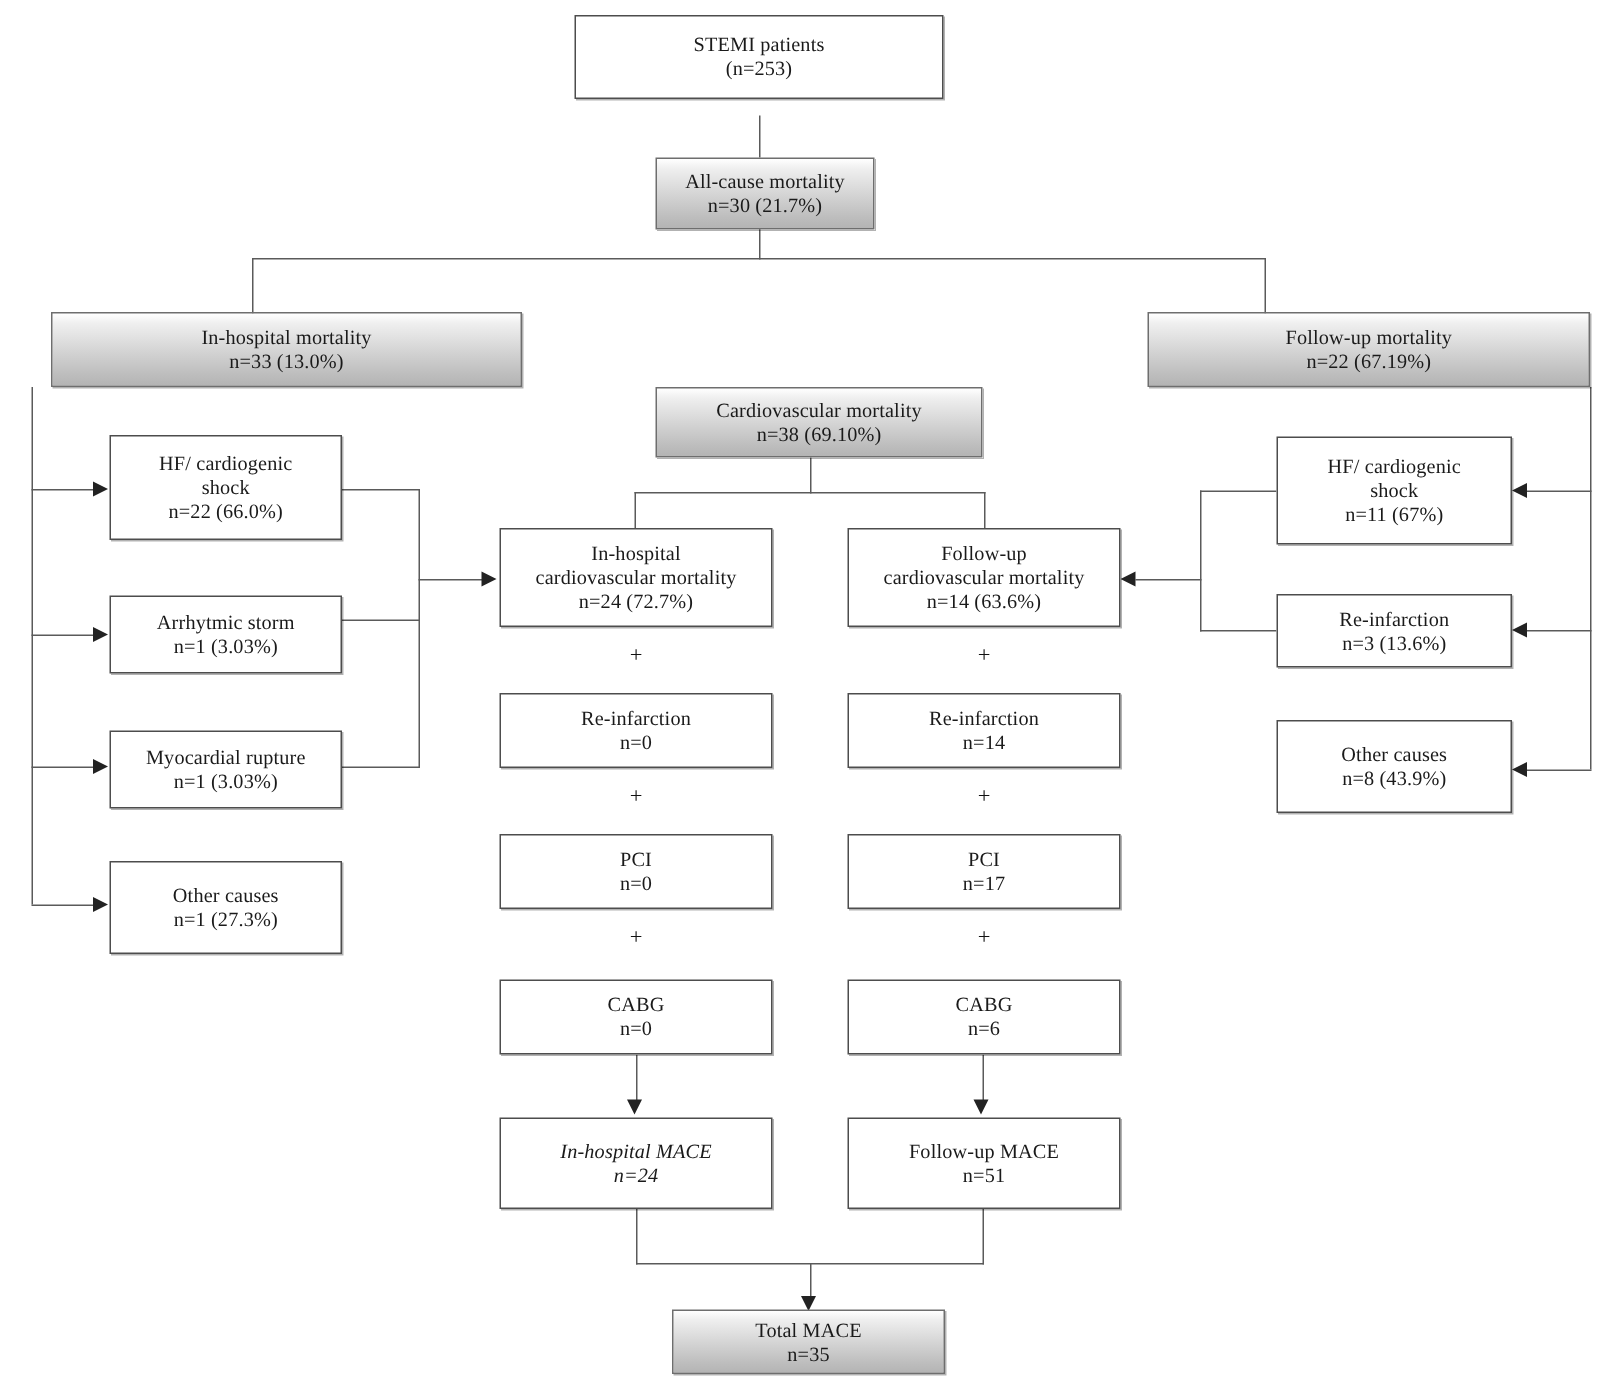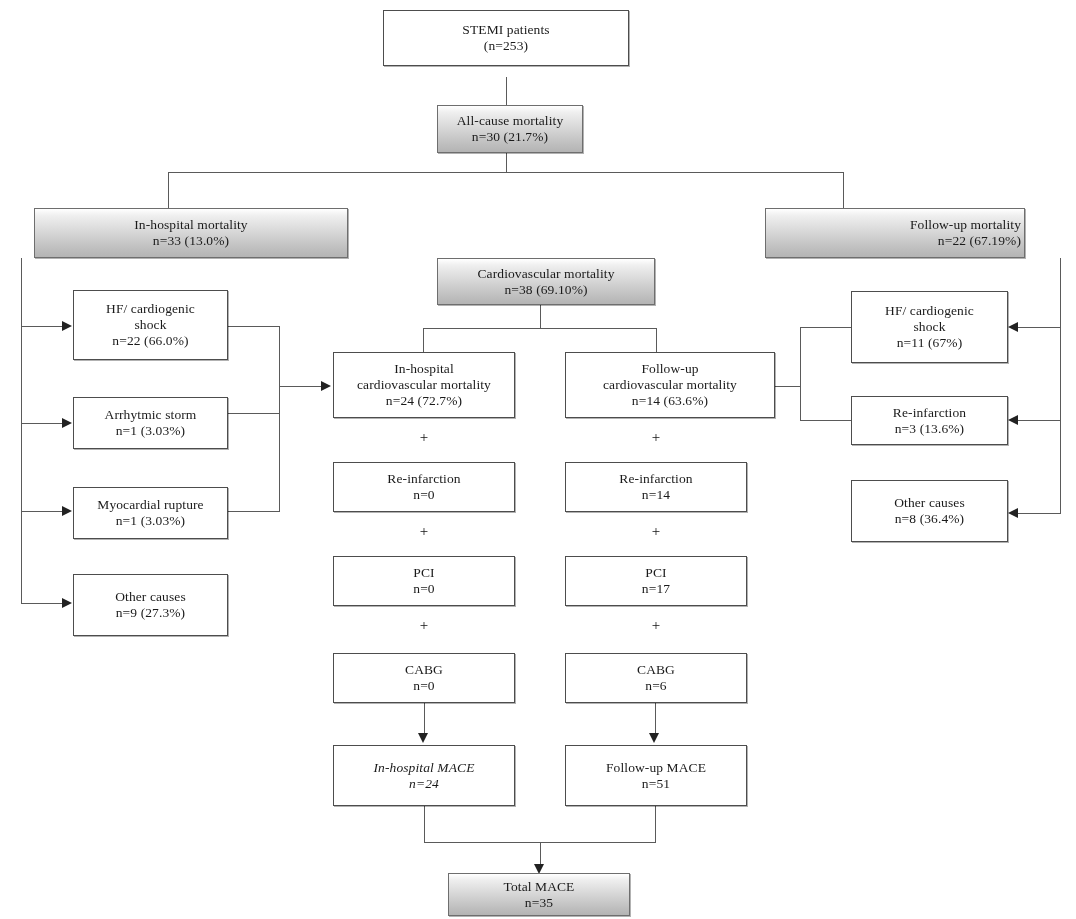--- a/index.html
+++ b/index.html
@@ -144,21 +144,21 @@
   <div class="node shaded" style="left:437px; top:105px; width:146px; height:48px;">
     <span class="ln">All-cause mortality</span>
     <span class="ln">n=30 (21.7%)</span>
   </div>
 
   <div class="node shaded" style="left:21px; top:208px; width:314px; height:50px;margin-left:13px;">
     <span class="ln">In-hospital mortality</span>
     <span class="ln">n=33 (13.0%)</span>
   </div>
 
-  <div class="node shaded" style="left:765px; top:208px; width:260px; height:50px;align-items:flex-end;">
+  <div class="node shaded" style="left:765px; top:208px; width:295px; height:50px;">
     <span class="ln">Follow-up mortality</span>
     <span class="ln">n=22 (67.19%)</span>
   </div>
 
   <div class="node shaded" style="left:437px; top:258px; width:218px; height:47px;">
     <span class="ln">Cardiovascular mortality</span>
     <span class="ln">n=38 (69.10%)</span>
   </div>
 
   <div class="node" style="left:73px; top:290px; width:155px; height:70px;">
@@ -172,46 +172,46 @@
     <span class="ln">n=1 (3.03%)</span>
   </div>
 
   <div class="node" style="left:73px; top:487px; width:155px; height:52px;">
     <span class="ln">Myocardial rupture</span>
     <span class="ln">n=1 (3.03%)</span>
   </div>
 
   <div class="node" style="left:73px; top:574px; width:155px; height:62px;">
     <span class="ln">Other causes</span>
-    <span class="ln">n=9 (27.3%)</span>
+    <span class="ln">n=1 (27.3%)</span>
   </div>
 
   <div class="node" style="left:851px; top:291px; width:157px; height:72px;">
     <span class="ln">HF/ cardiogenic</span>
     <span class="ln">shock</span>
     <span class="ln">n=11 (67%)</span>
   </div>
 
   <div class="node" style="left:851px; top:396px; width:157px; height:49px;">
     <span class="ln">Re-infarction</span>
     <span class="ln">n=3 (13.6%)</span>
   </div>
 
   <div class="node" style="left:851px; top:480px; width:157px; height:62px;">
     <span class="ln">Other causes</span>
-    <span class="ln">n=8 (36.4%)</span>
+    <span class="ln">n=8 (43.9%)</span>
   </div>
 
   <div class="node" style="left:333px; top:352px; width:182px; height:66px;">
     <span class="ln">In-hospital</span>
     <span class="ln">cardiovascular mortality</span>
     <span class="ln">n=24 (72.7%)</span>
   </div>
 
-  <div class="node" style="left:565px; top:352px; width:210px; height:66px;">
+  <div class="node" style="left:565px; top:352px; width:182px; height:66px;">
     <span class="ln">Follow-up</span>
     <span class="ln">cardiovascular mortality</span>
     <span class="ln">n=14 (63.6%)</span>
   </div>
 
   <div class="plus" style="left:333px; top:430px; width:182px;">+</div>
   <div class="plus" style="left:565px; top:430px; width:182px;">+</div>
 
   <div class="node" style="left:333px; top:462px; width:182px; height:50px;">
     <span class="ln">Re-infarction</span>

